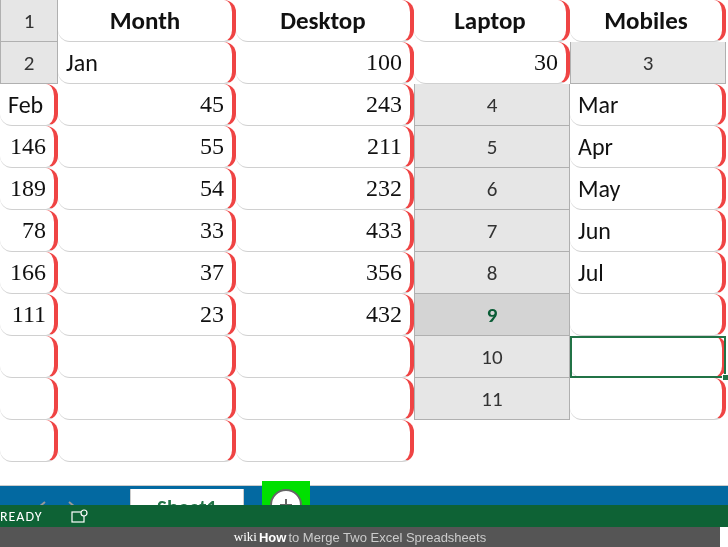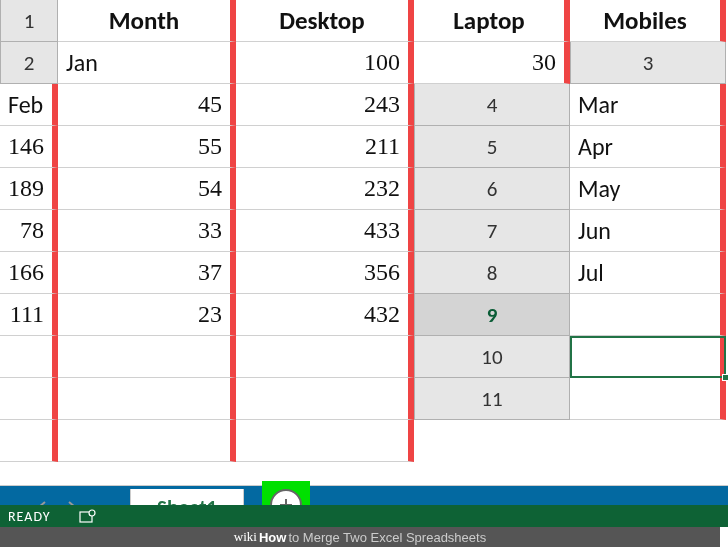--- a/index.html
+++ b/index.html
@@ -26,28 +26,29 @@
     justify-content: center;
     font-size: 21px;
     color: #333;
   }
   .rowhdr.selected {
     background: #d4d4d4;
     color: #0a5c36;
     font-weight: bold;
   }
   .cell {
-    border-right: 6px solid #ef4444;
+    border-right: 4px solid #ef4444;
     border-bottom: 1px solid #d0d0d0;
     display: flex;
     align-items: center;
     font-size: 24px;
     padding: 0 8px;
     color: #111;
     background: #fff;
+    border-radius: 12px;
   }
   .cell.num { justify-content: flex-end; font-family: Liberation Serif, serif; }
   .cell.hdr { font-weight: bold; justify-content: center; font-size: 25px; }
   .active-cell {
     position: absolute;
     border: 2px solid #217346;
     pointer-events: none;
   }
   .fill-handle {
     position: absolute;
@@ -102,21 +103,21 @@
     font-size: 22px; color: #666;
   }
   .statusbar {
     position: absolute;
     left: 0; right: 0; bottom: 20px;
     height: 22px;
     background: #0e6235;
     color: #fff;
     display: flex;
     align-items: center;
-    padding-left: 8px;
+    padding-left: 0;
     font-size: 14px;
     letter-spacing: 1px;
   }
   .status-icon {
     margin-left: 28px;
     display: inline-flex;
   }
   .watermark {
     position: absolute;
     left: 0; right: 8px; bottom: 0;

